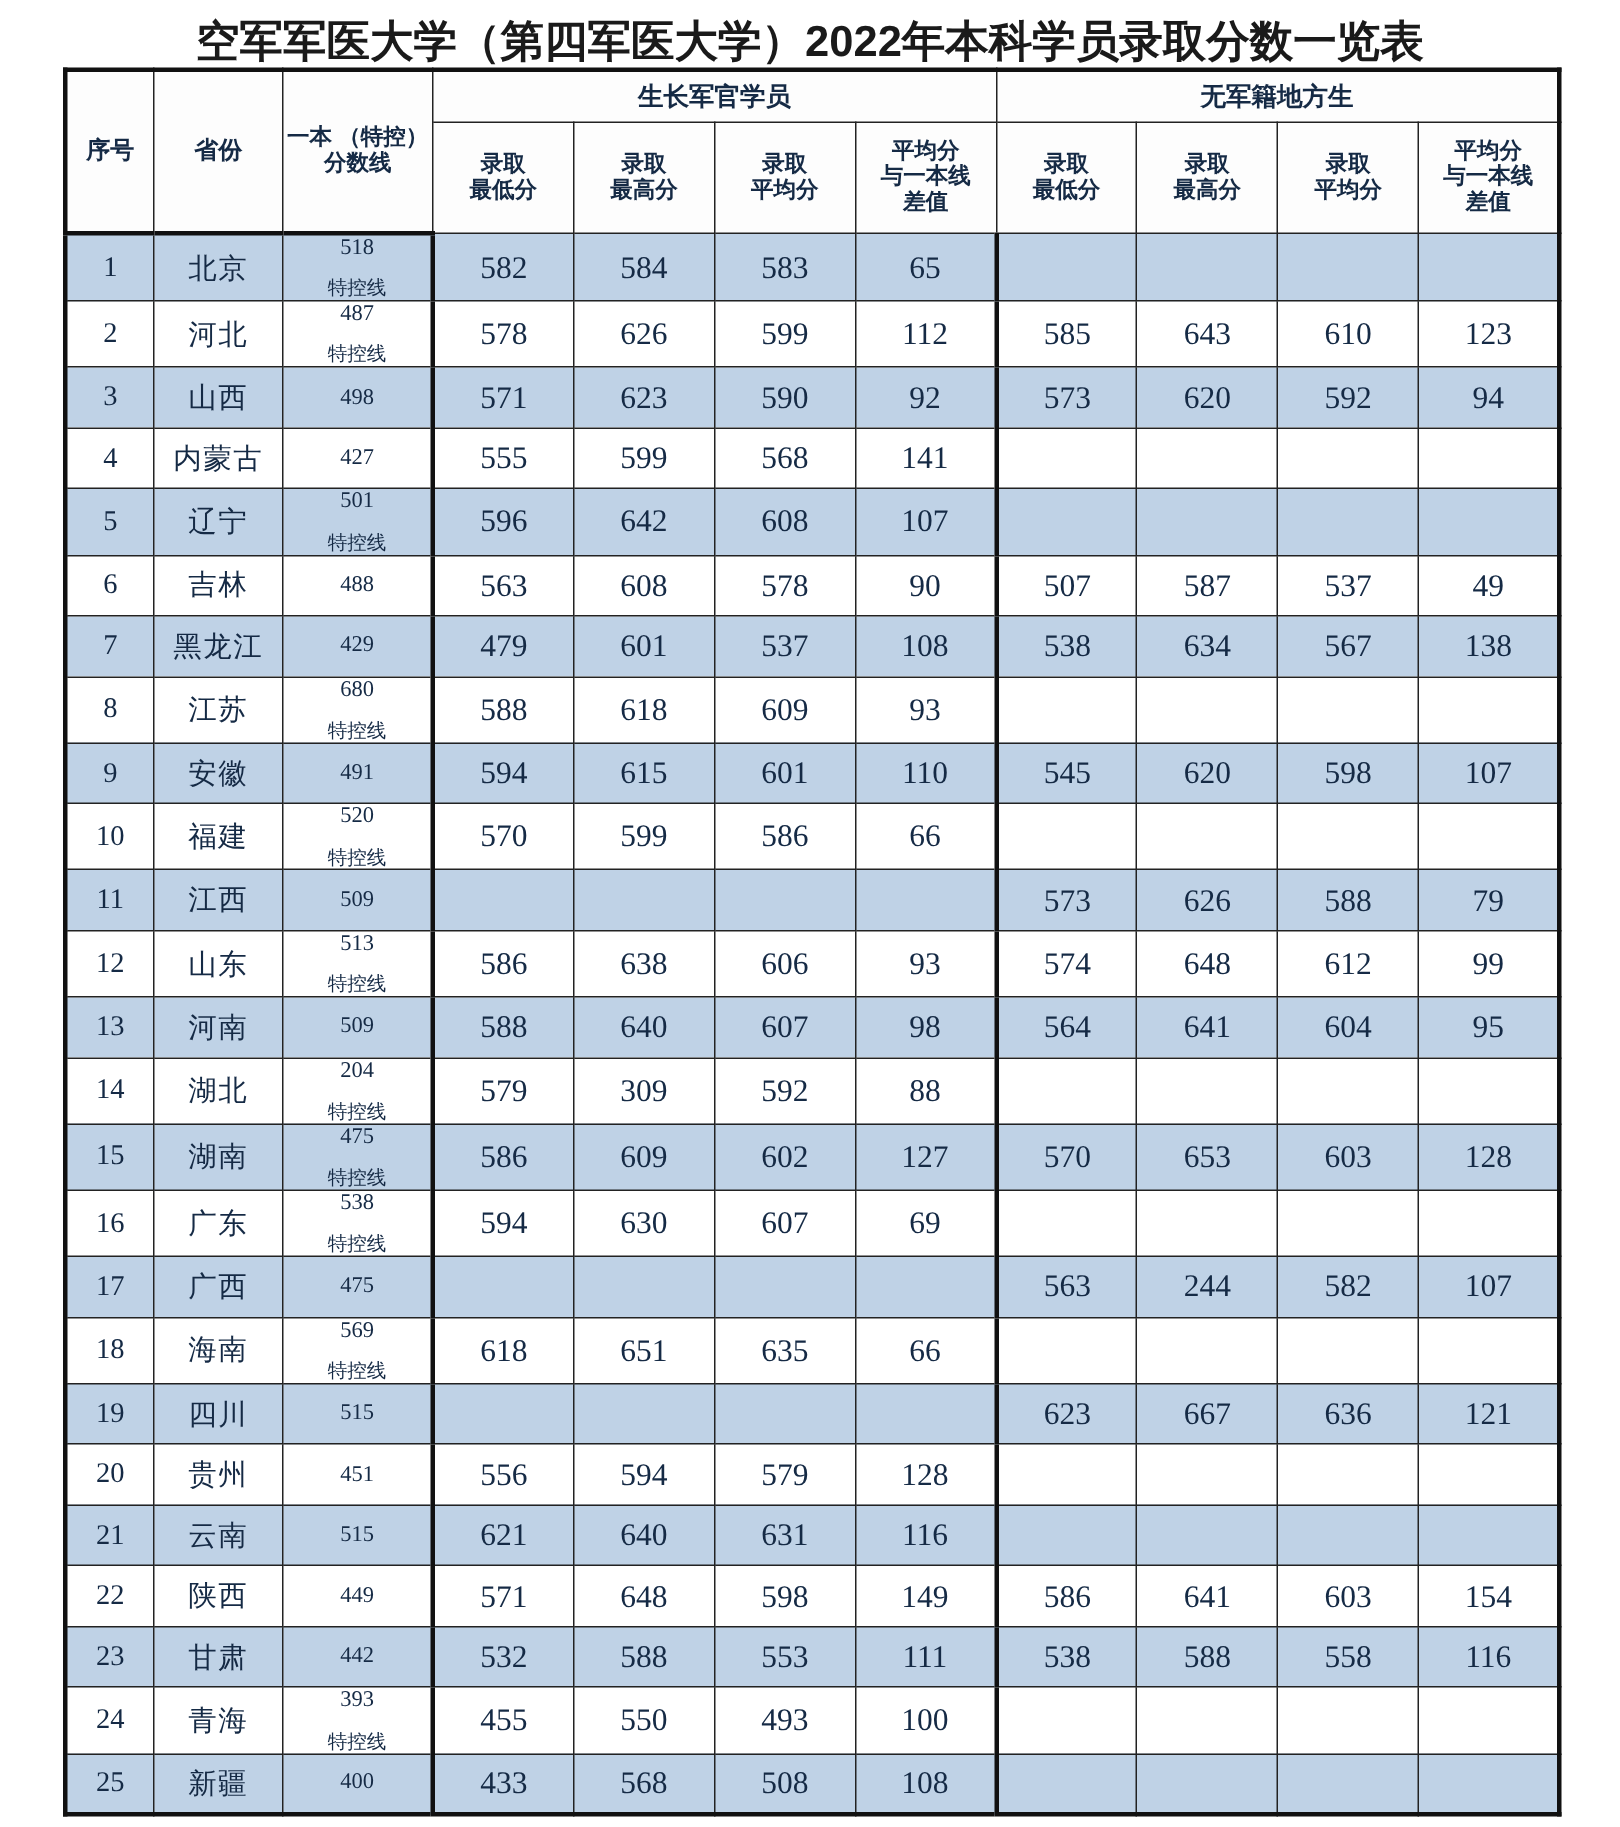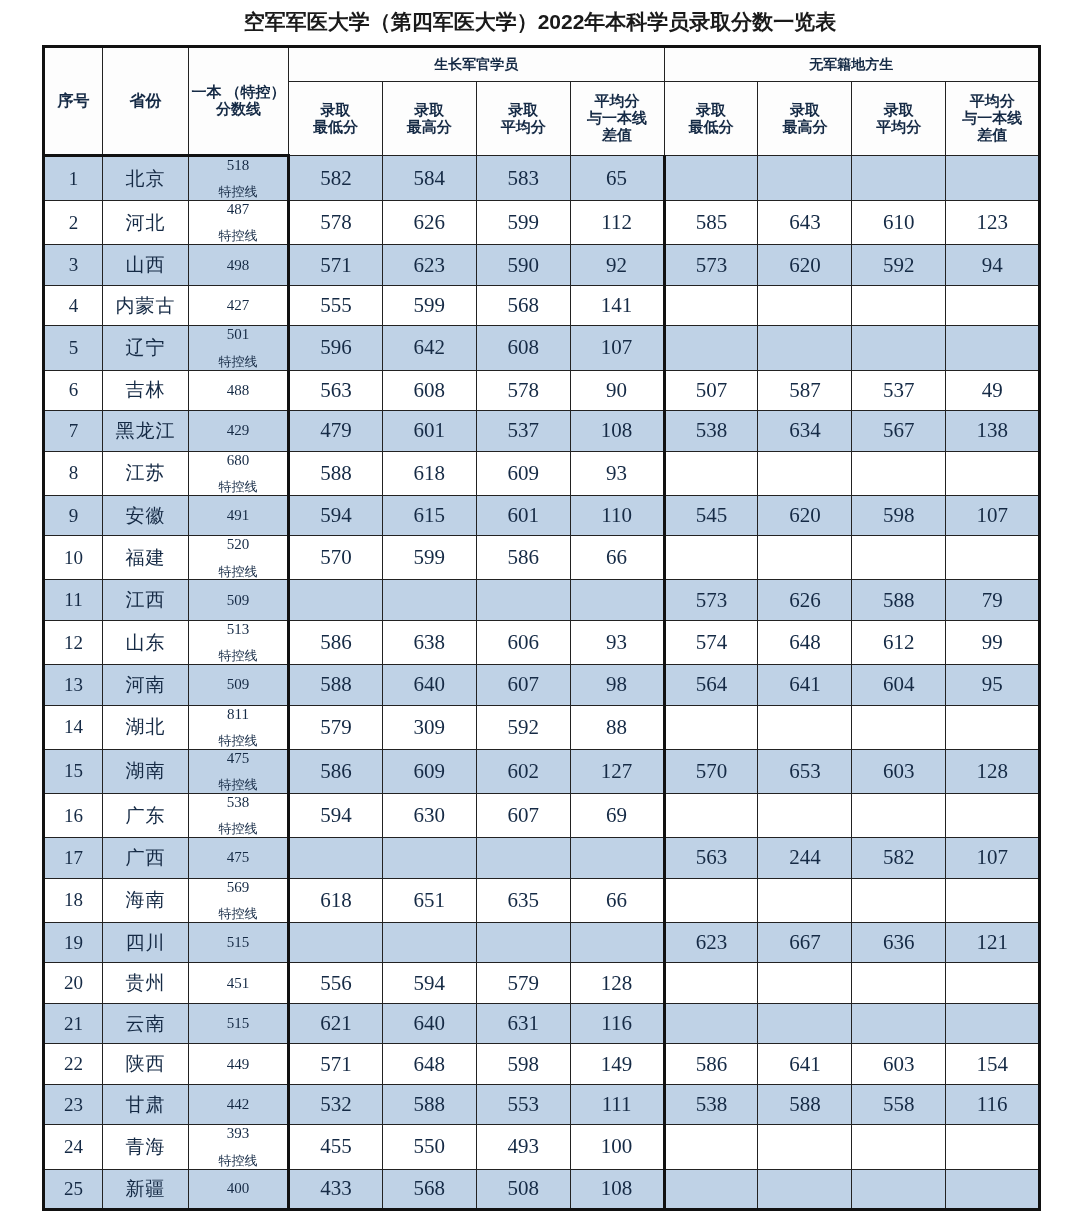--- a/index.html
+++ b/index.html
@@ -18,21 +18,21 @@
   .page {
     width: 1080px;
     height: 1218px;
     box-sizing: border-box;
     background: #ffffff;
     position: relative;
   }
 
   .title {
     text-align: center;
-    font-size: 21px;
+    font-size: 29px;
     font-weight: bold;
     color: #1a1a1a;
     letter-spacing: 0px;
     padding-top: 8px;
     padding-bottom: 6px;
     font-family: "Liberation Sans", "DejaVu Sans", sans-serif;
     white-space: nowrap;
   }
 
   .table-wrap {
@@ -67,21 +67,21 @@
     color: #111111;
     line-height: 1.12;
   }
   th.h-corner {
     font-size: 16px;
   }
   th.h-line {
     font-size: 15px;
   }
   th.h-group {
-    font-size: 14px;
+    font-size: 17px;
     height: 33px;
     border-bottom: 2.5px solid #111111;
   }
   th.h-sub {
     font-size: 15px;
     height: 73px;
   }
   th.grp-sep-left {
     border-left: 3px solid #111111;
   }
@@ -394,21 +394,21 @@
             <td class="">98</td>
             <td class="sep">564</td>
             <td class="">641</td>
             <td class="">604</td>
             <td class="">95</td>
           </tr>
           <tr class="plain">
             <td class="c-idx">14</td>
             <td class="c-prov">湖北</td>
             <td class="c-line">
-              <span class="lv">811</span>
+              <span class="lv">204</span>
               <span class="tk">特控线</span>
             </td>
             <td class="sep">579</td>
             <td class="">309</td>
             <td class="">592</td>
             <td class="">88</td>
             <td class="sep"></td>
             <td class=""></td>
             <td class=""></td>
             <td class=""></td>

